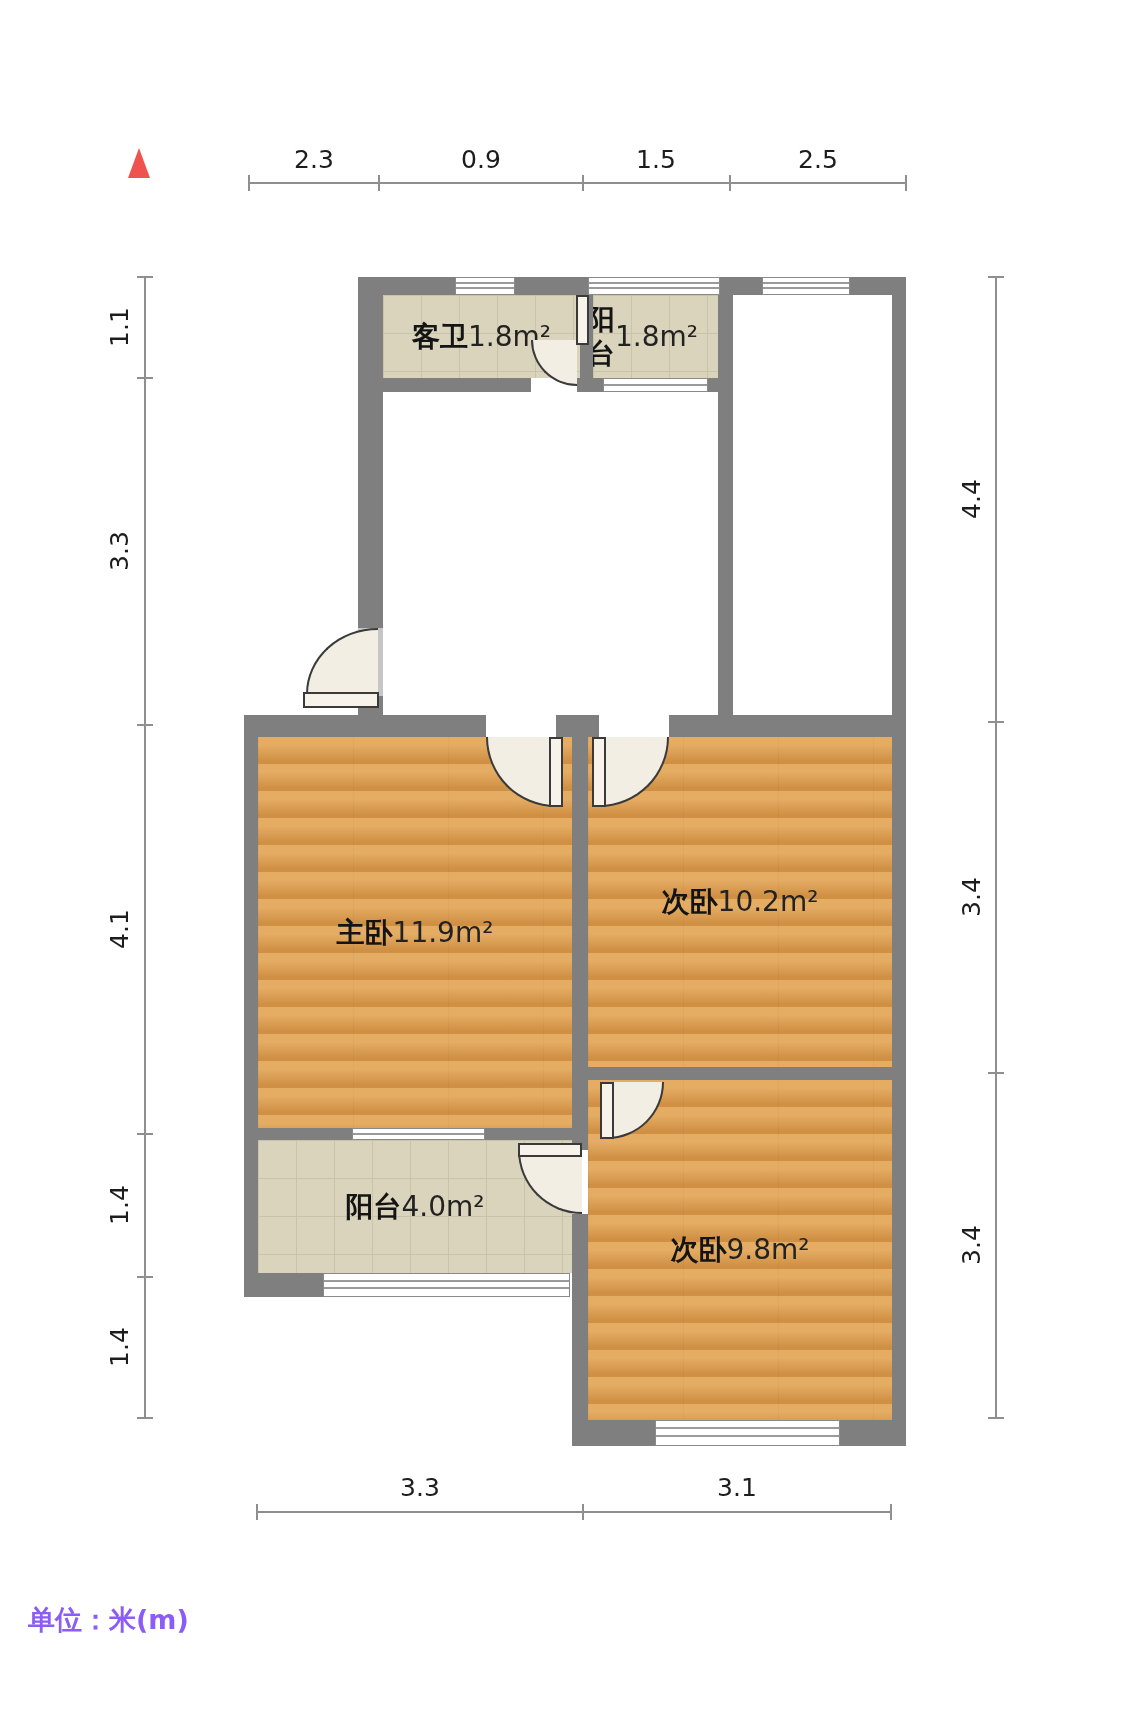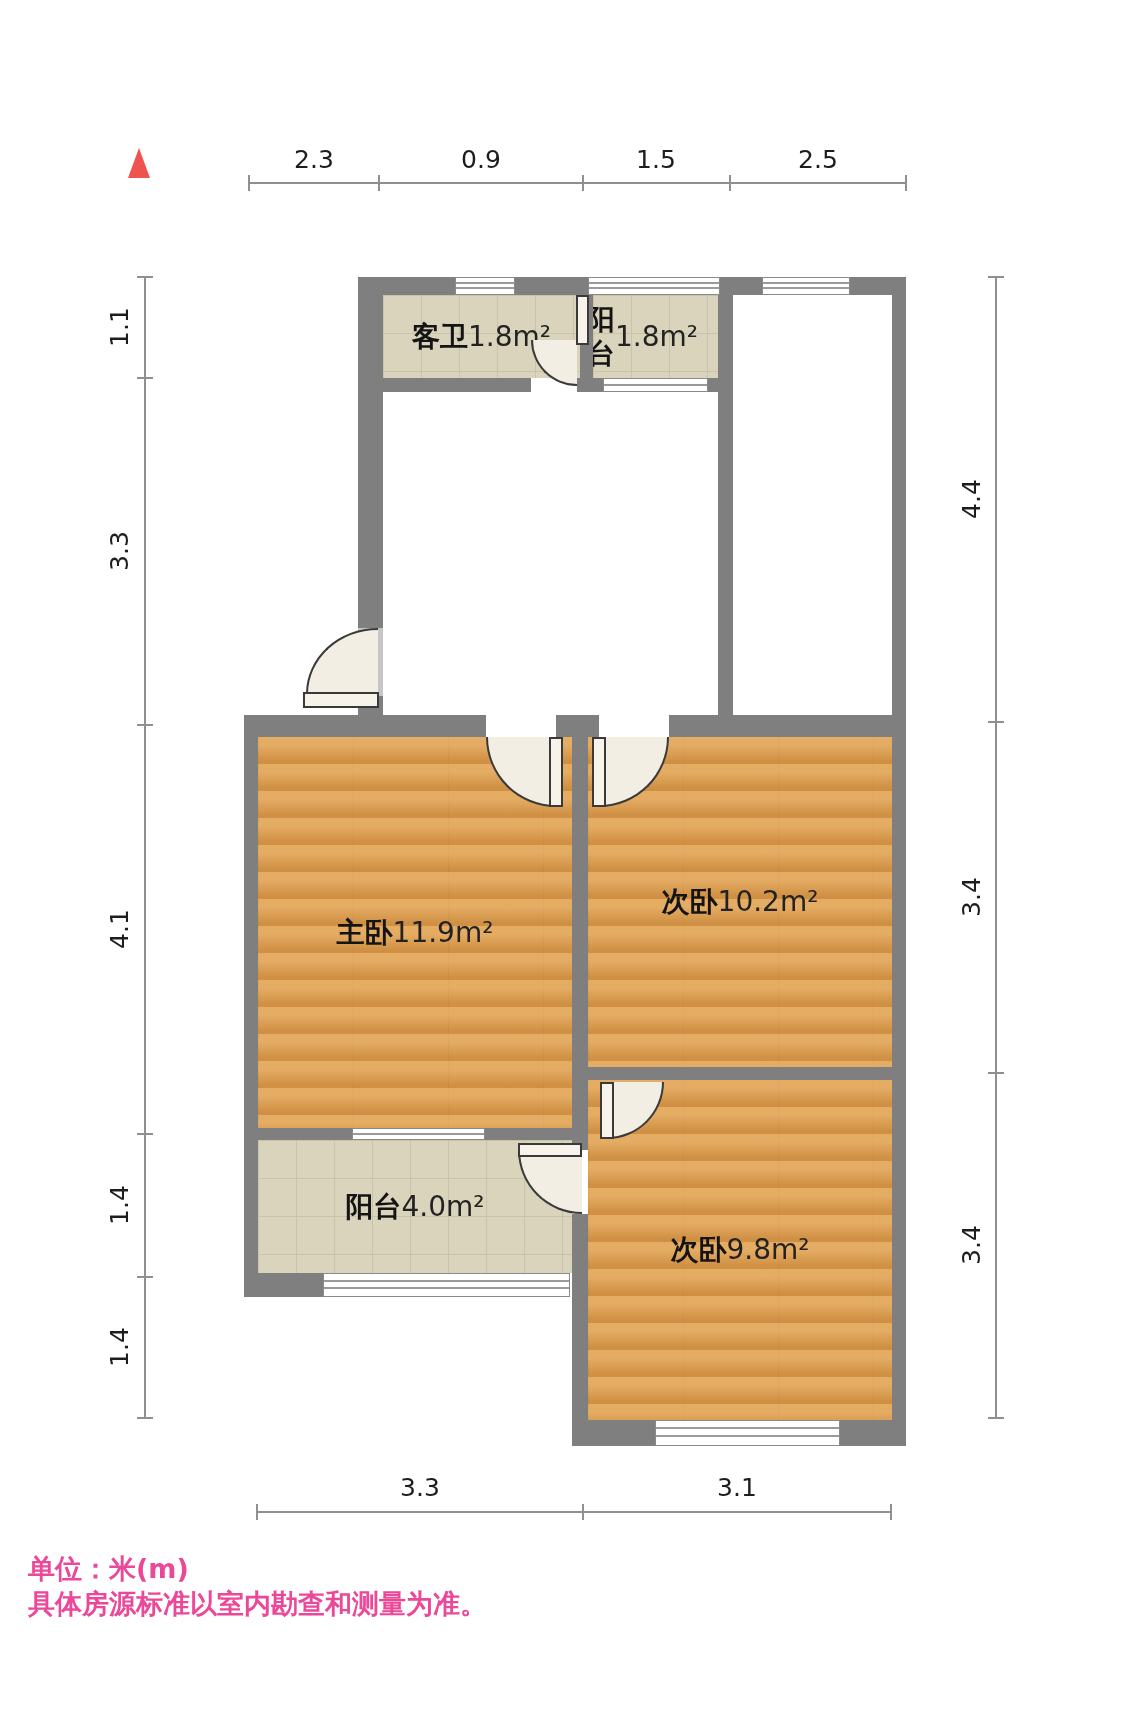--- a/index.html
+++ b/index.html
@@ -42,21 +42,21 @@
   
   .dline{position:absolute;background:#8f8f8f;}
   .tick{position:absolute;background:#8f8f8f;}
   .dlabel{position:absolute;width:70px;height:28px;line-height:28px;text-align:center;
           font-size:25px;color:#1d1d1d;}
   .dlabel.v{transform:rotate(-90deg);}
 
   .north{position:absolute;width:0;height:0;border-left:11px solid transparent;
          border-right:11px solid transparent;border-bottom:30px solid #ef5350;}
 
-  .footer{position:absolute;left:28px;top:1551px;width:1100px;color:#ec4899;}
+  .footer{position:absolute;left:28px;top:1602px;width:1100px;color:#8b5cf6;}
   .footer div{font-size:27px;font-weight:700;line-height:35px;}
 </style>
 </head>
 <body>
 
 <div class="plan">
 
   <div class="north" style="left:128px;top:148px;"></div>
 
   <div class="room tile" style="left:383px;top:295px;width:197px;height:83px;">
@@ -169,16 +169,15 @@
 
   <div class="dline" style="left:257px;top:1511px;width:634px;height:2px;"></div>
   <div class="tick" style="left:256px;top:1504px;width:2px;height:16px;"></div>
   <div class="tick" style="left:582px;top:1504px;width:2px;height:16px;"></div>
   <div class="tick" style="left:890px;top:1504px;width:2px;height:16px;"></div>
   <div class="dlabel" style="left:385px;top:1474px;">3.3</div>
   <div class="dlabel" style="left:702px;top:1474px;">3.1</div>
 
   <div class="footer">
     <div>单位：米(m)</div>
-    <div>具体房源标准以室内勘查和测量为准。</div>
   </div>
 
 </div>
 
 </body></html>

